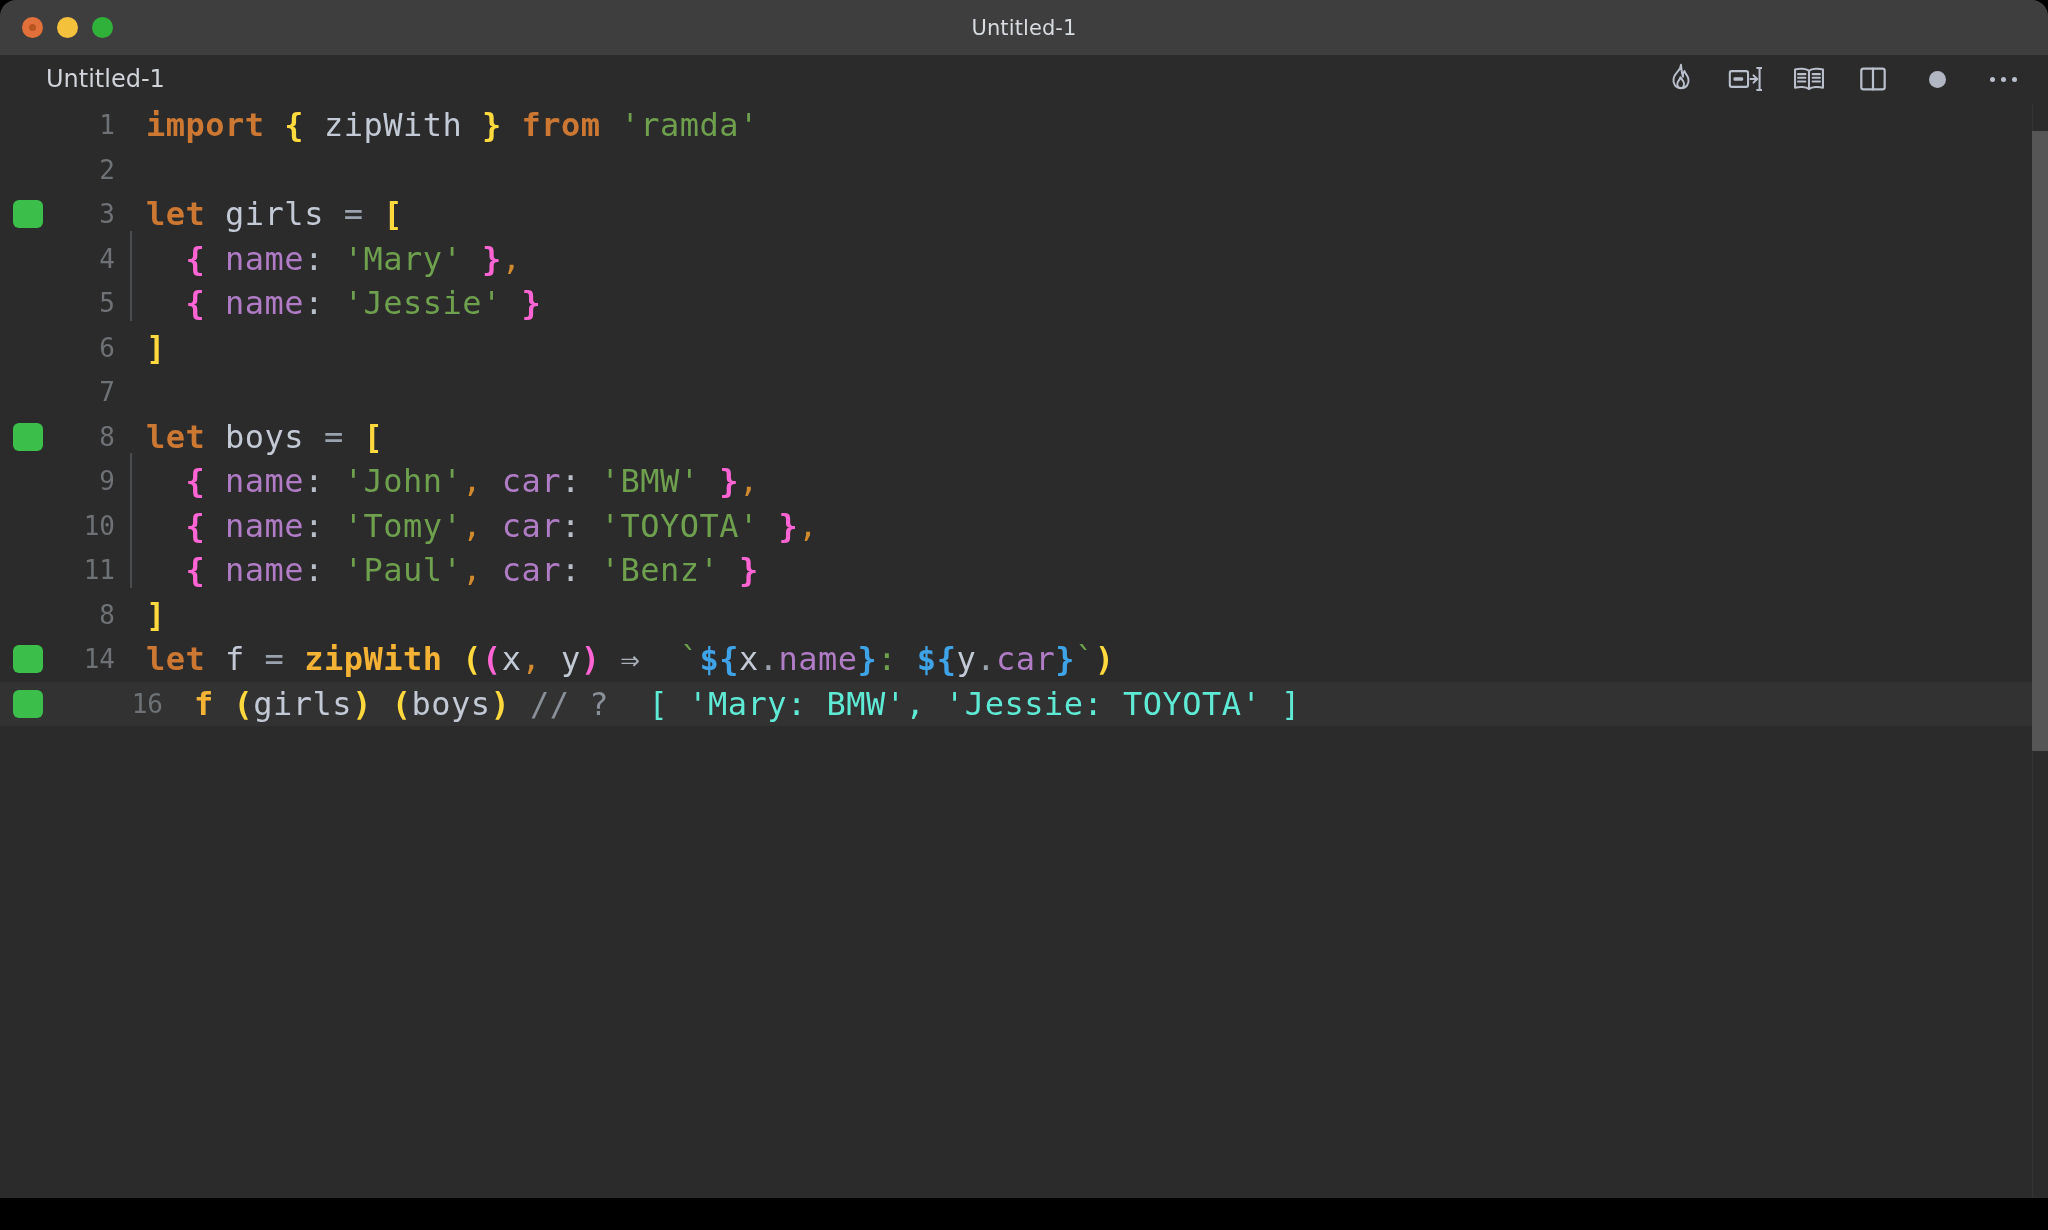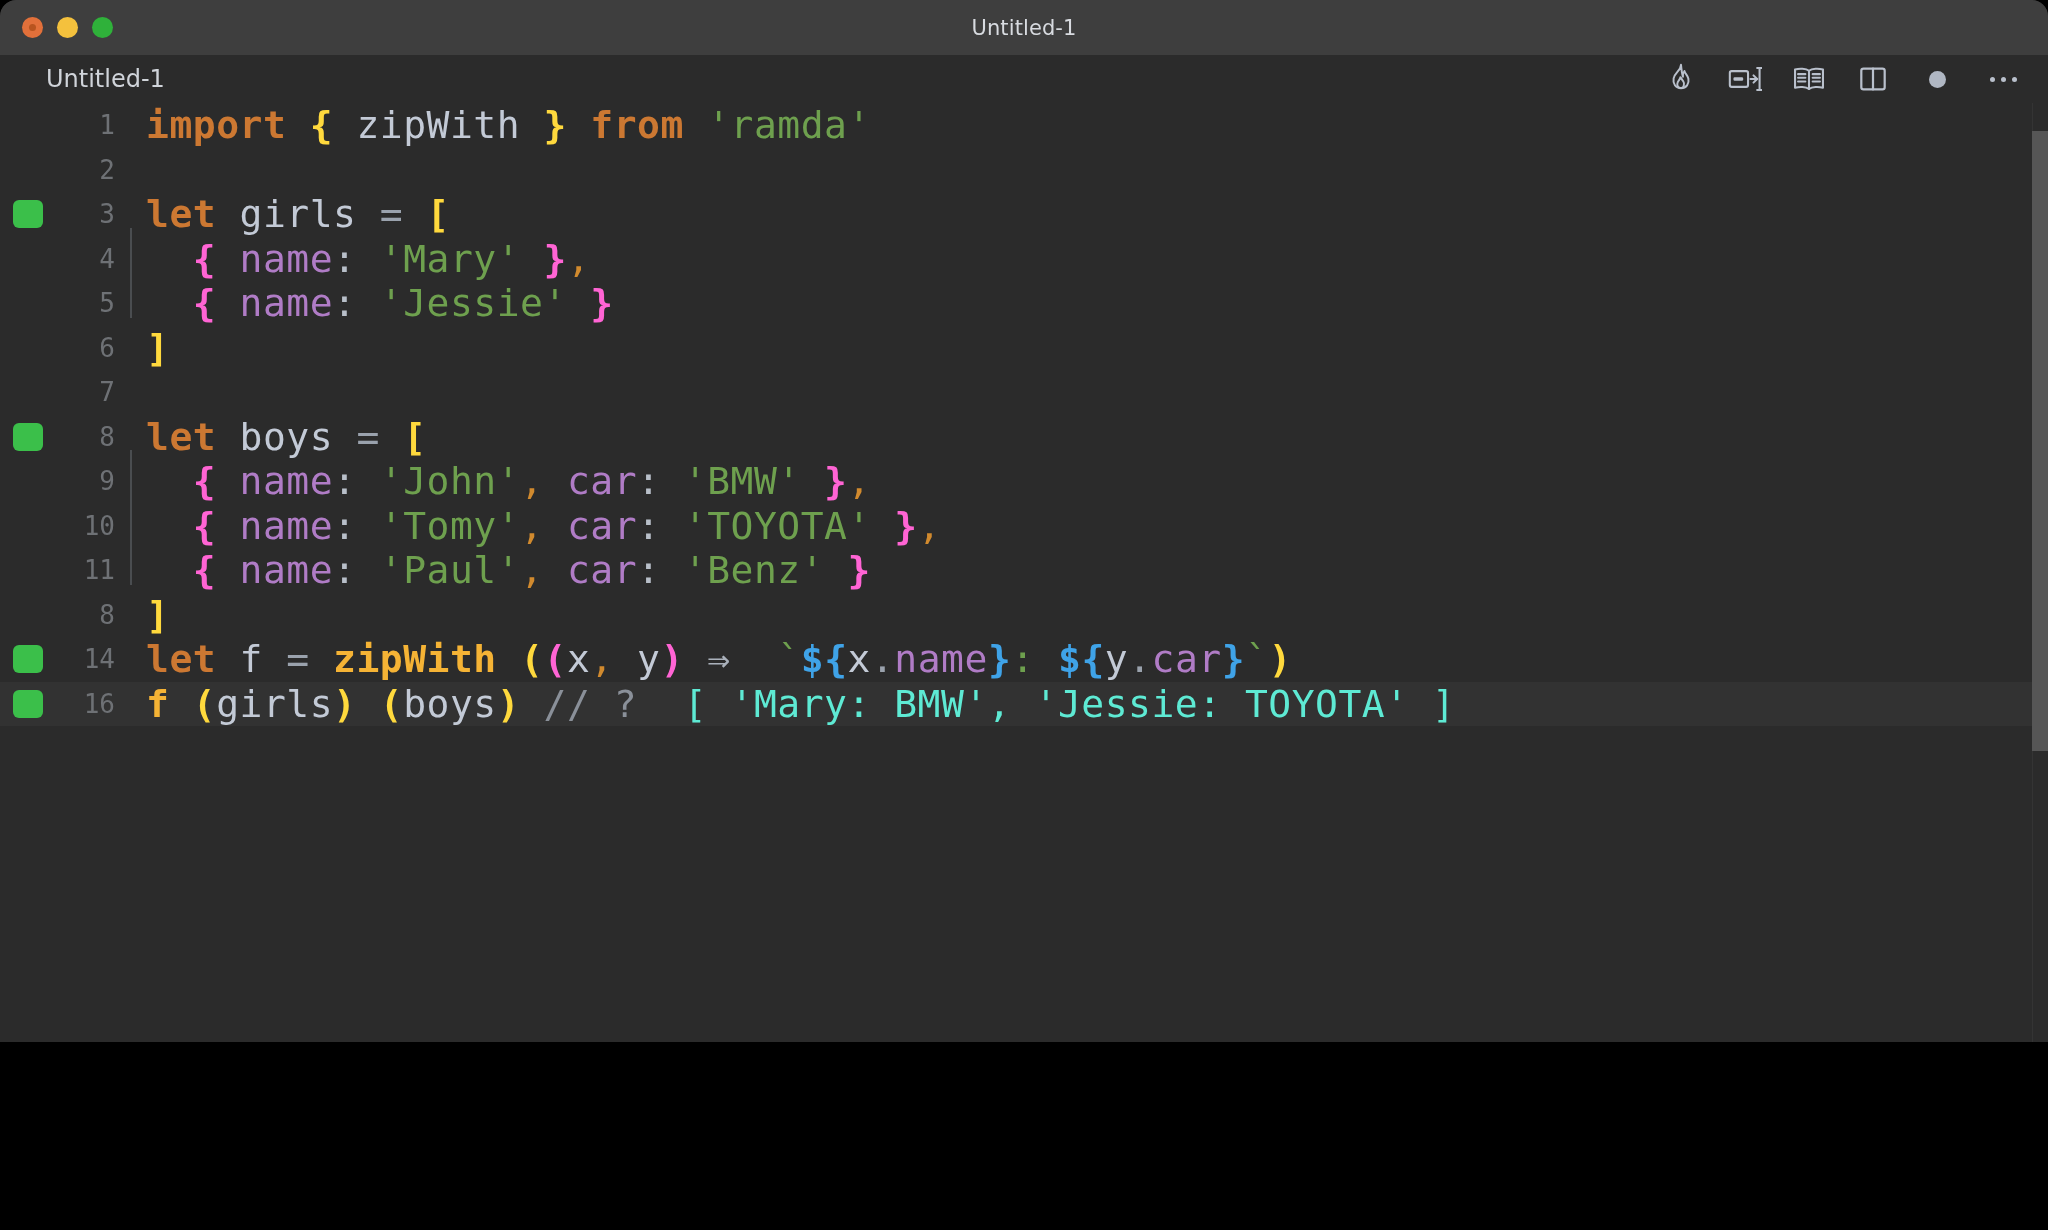--- a/index.html
+++ b/index.html
@@ -9,21 +9,21 @@
     height: 1230px;
     background: #000000;
     overflow: hidden;
     font-family: "DejaVu Sans", sans-serif;
   }
 
   #window {
     position: absolute;
     left: 0; top: 0;
     width: 2048px;
-    height: 1042px;
+    height: 1198px;
     background: #2b2b2b;
     border-radius: 16px 16px 0 0;
     overflow: hidden;
   }
 
   
   #titlebar {
     position: relative;
     height: 55px;
     background: #3e3e3e;
@@ -122,42 +122,42 @@
     overflow: hidden;
     font-family: "DejaVu Sans Mono", monospace;
   }
   .row {
     position: relative;
     height: 44.5px;
     display: flex;
     align-items: center;
     white-space: pre;
   }
-  .row.current { background: #323232; }
+  .row.current { background: #323232; padding-left: 48px; }
 
   .gutter-flag {
     position: absolute;
     left: 13px;
     top: 8px;
     width: 30px;
     height: 28px;
     border-radius: 6px;
     background: #3bbf4a;
   }
   .lineno {
     width: 130px;
     text-align: right;
     padding-right: 15px;
     font-size: 26px;
     color: #6e7175;
     font-family: "DejaVu Sans Mono", monospace;
     flex: none;
   }
   .code {
-    font-size: 38px;
+    font-size: 32px;
     letter-spacing: 0.5px;
     padding-left: 16px;
     position: relative;
     white-space: pre;
     font-family: "DejaVu Sans Mono", monospace;
   }
   .code.indented::before {
     content: "";
     position: absolute;
     left: 0px;

